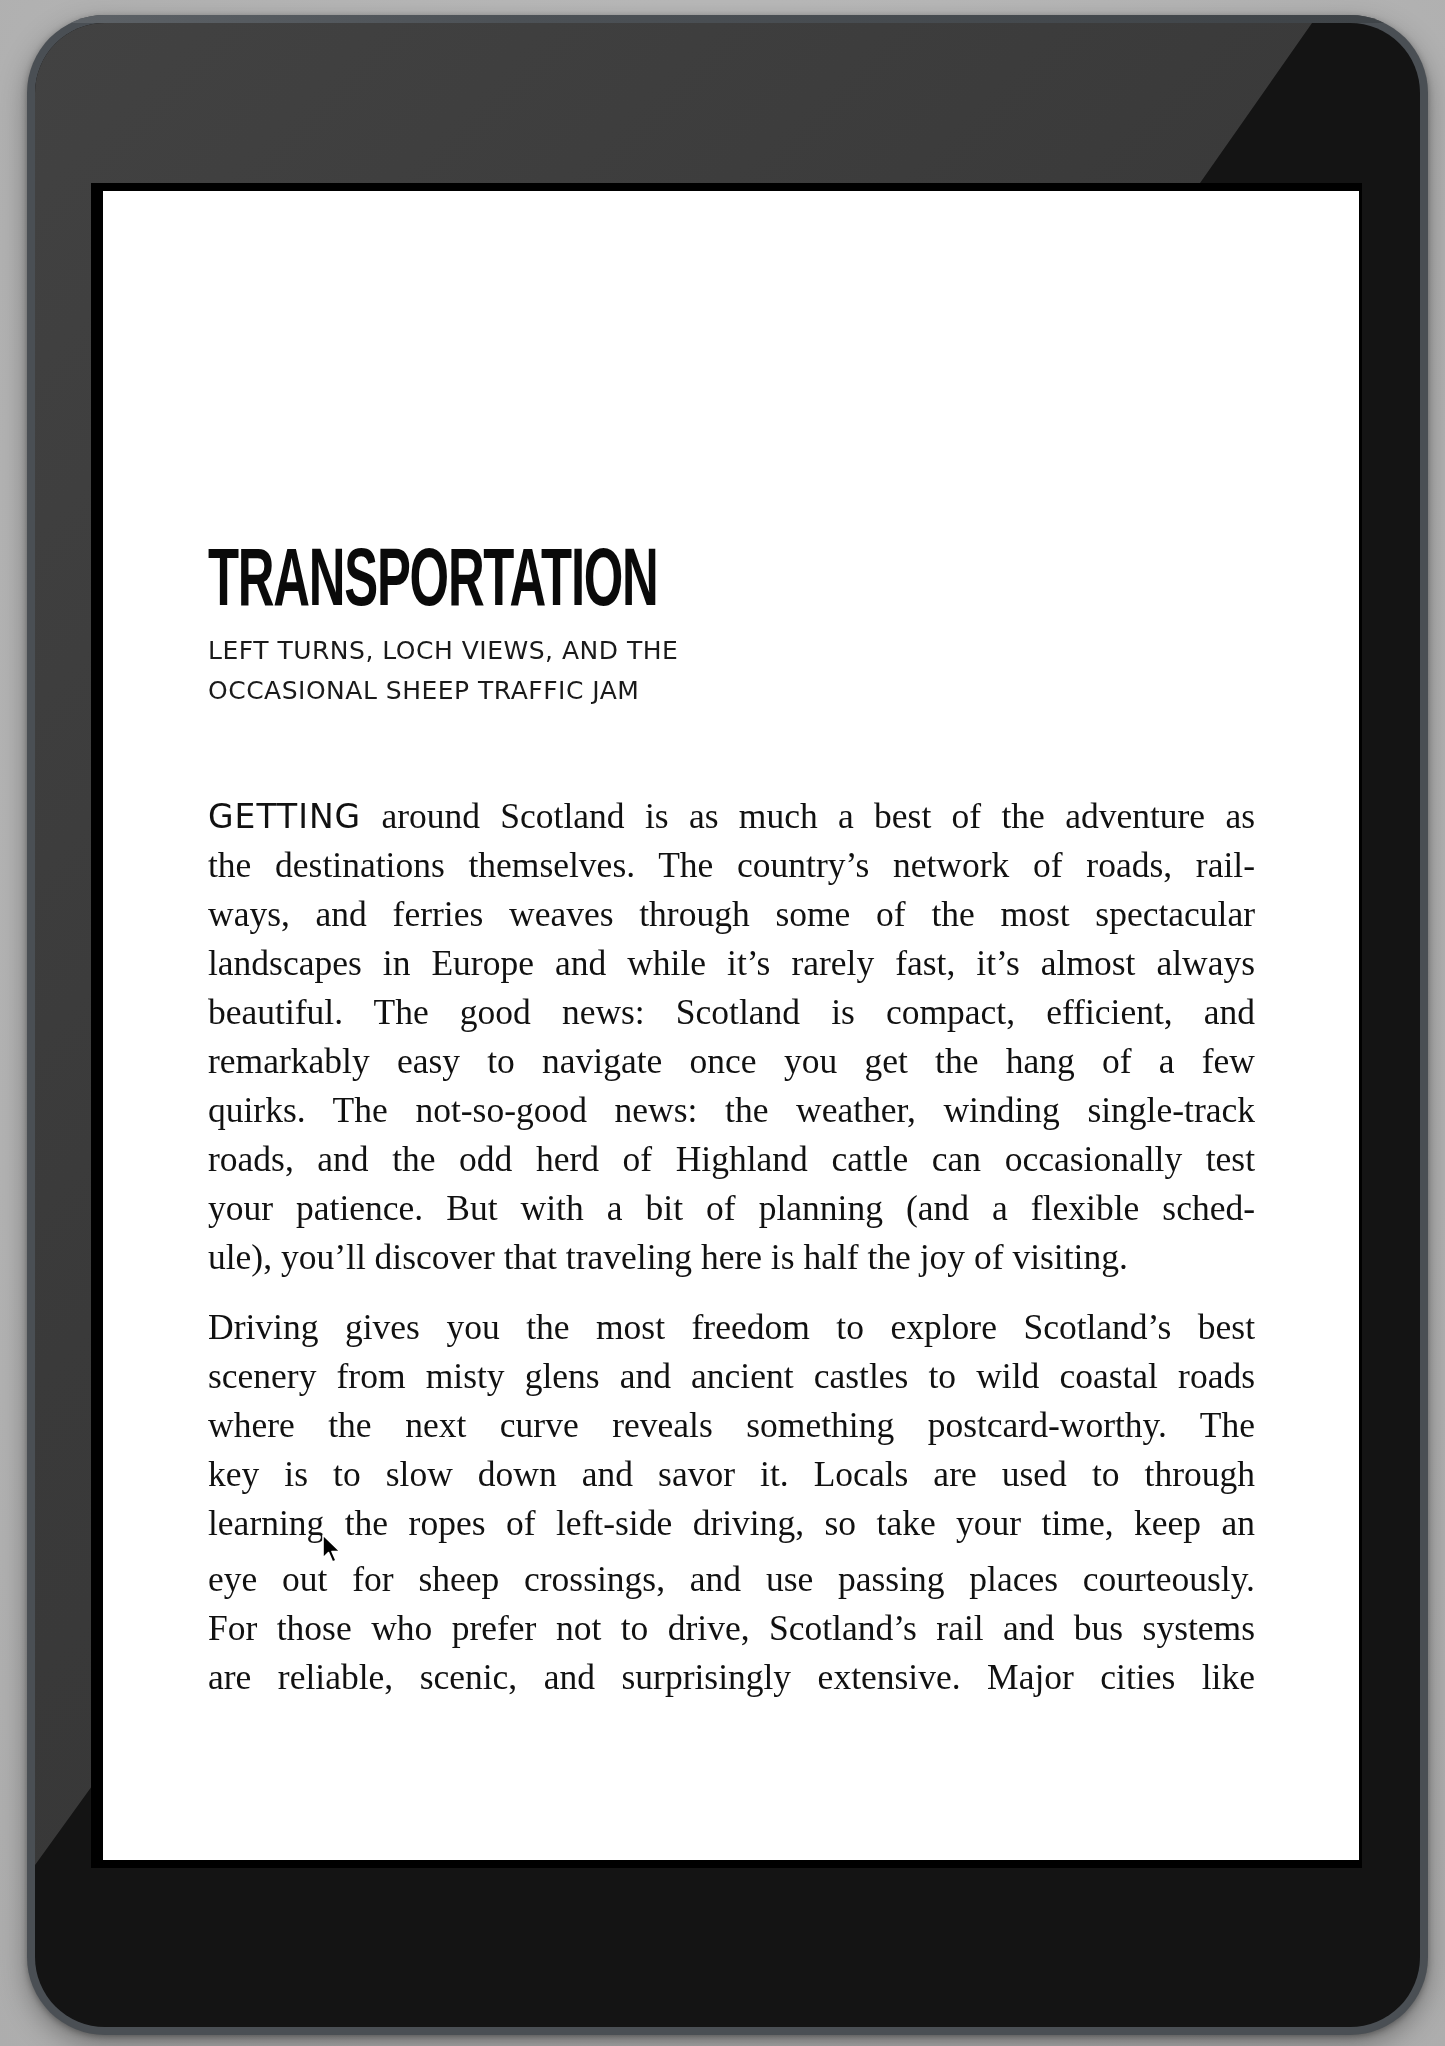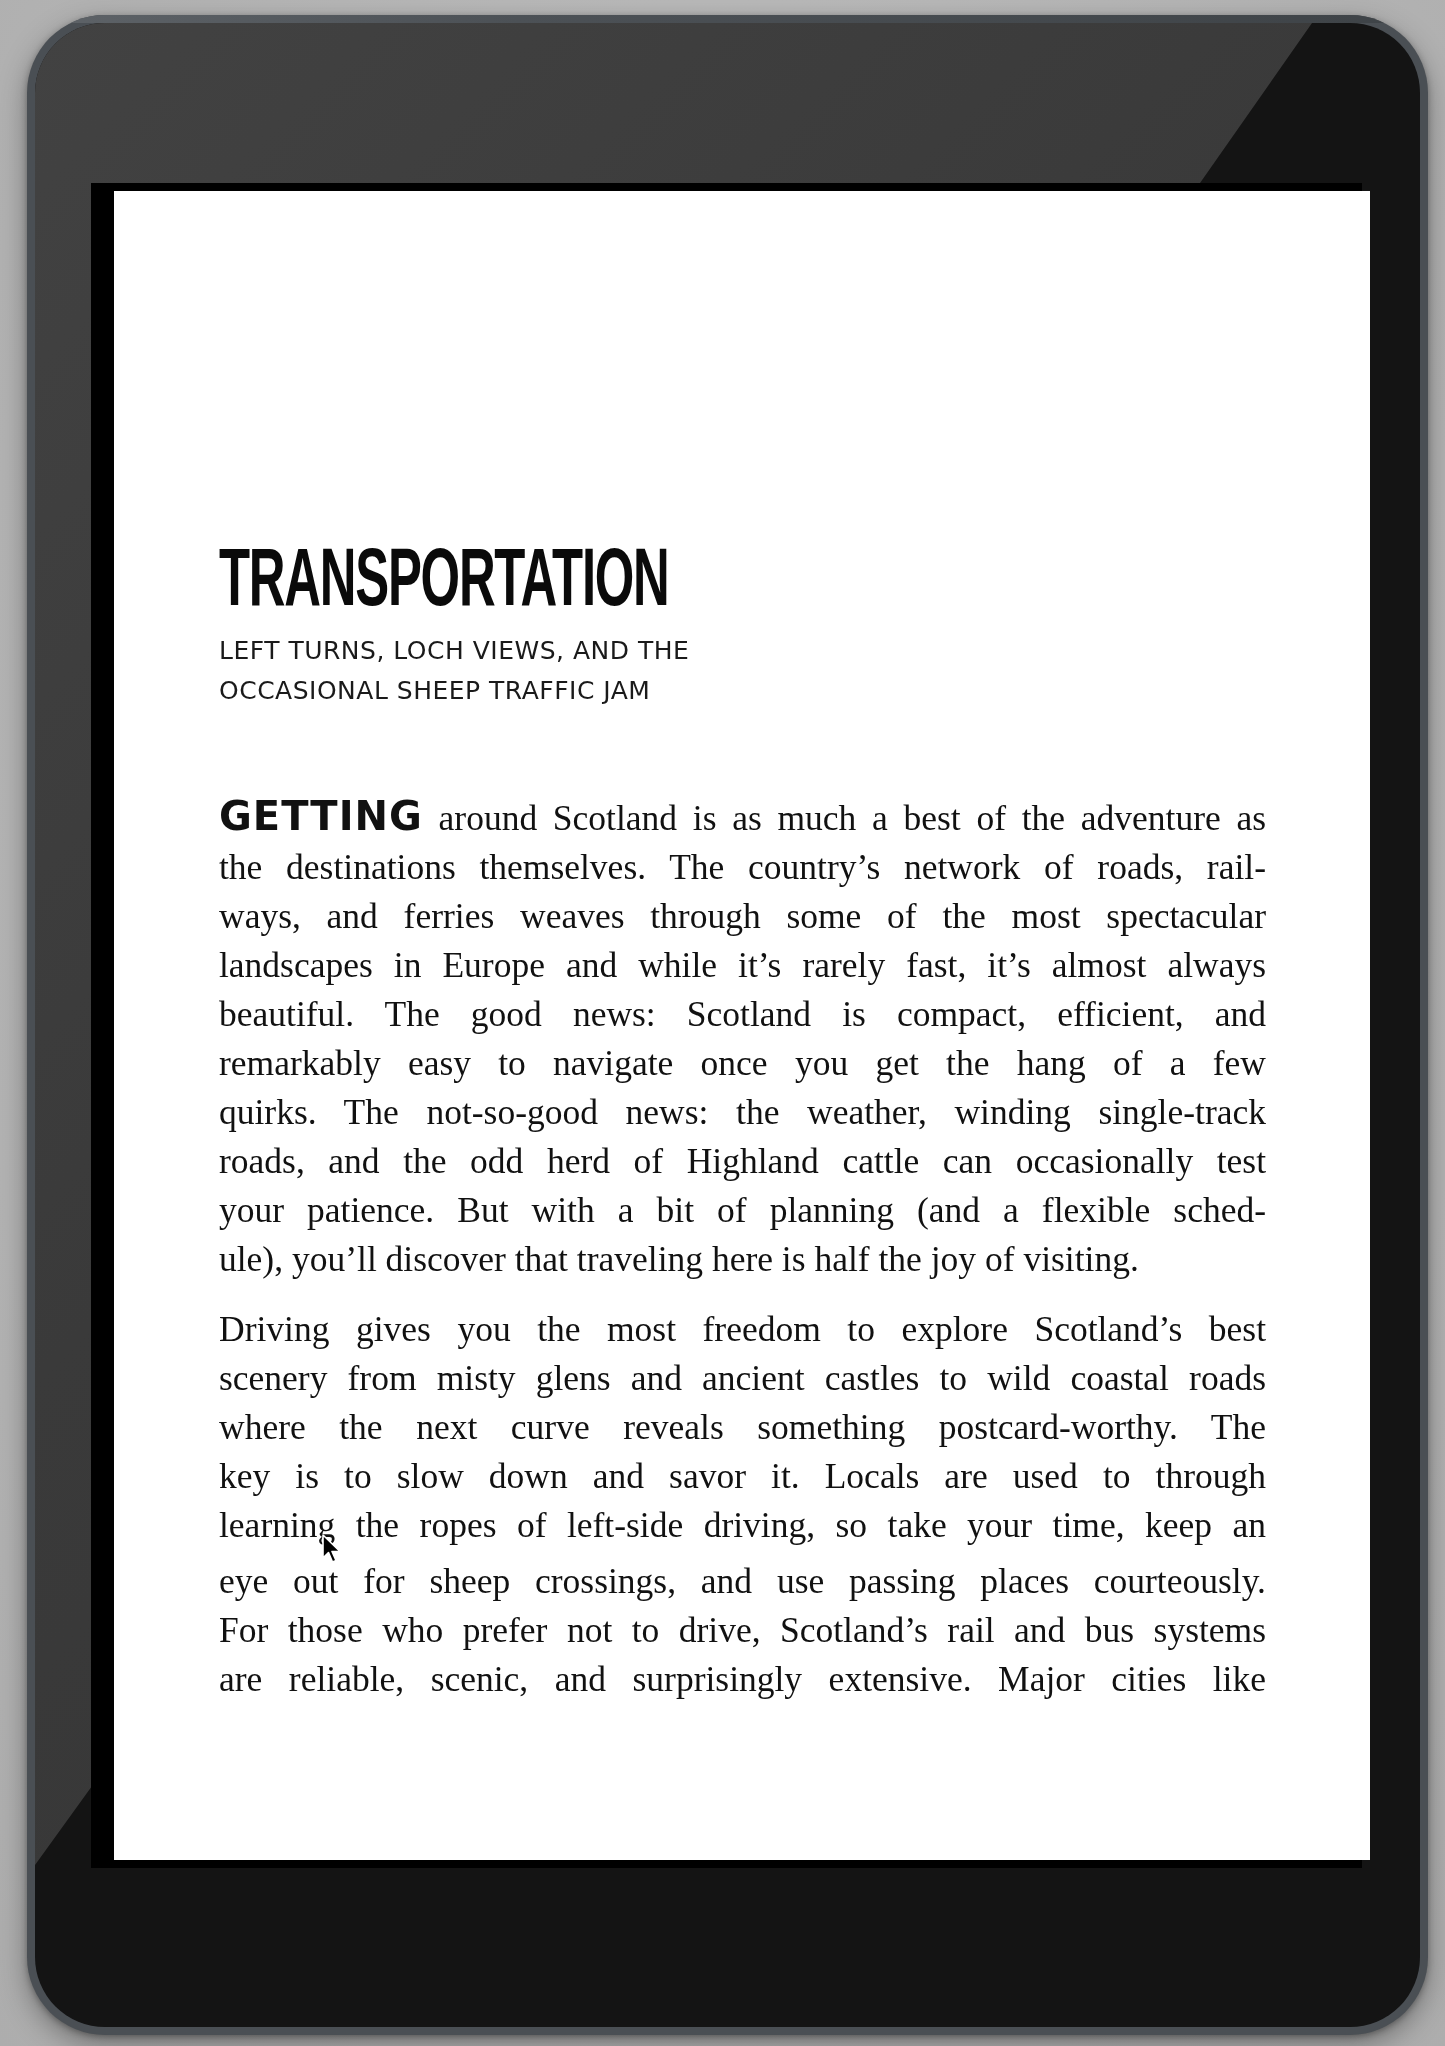--- a/index.html
+++ b/index.html
@@ -53,21 +53,21 @@
   .screen-border {
     position: absolute;
     left: 91px;
     top: 183px;
     width: 1271px;
     height: 1685px;
     background: #000;
   }
   .screen {
     position: absolute;
-    left: 114px;
+    left: 103px;
     top: 191px;
     width: 1256px;
     height: 1669px;
     background: #ffffff;
     overflow: hidden;
   }
   .page {
     position: absolute;
     left: 105px;   
     top: 0;
@@ -124,23 +124,23 @@
     text-align: justify;
     text-align-last: justify;
     white-space: nowrap;
     overflow: visible;
   }
   .body-text p .line.last {
     text-align-last: left;
   }
   .lead-in {
     font-family: "DejaVu Sans", sans-serif;
-    font-size: 40px;
+    font-size: 33px;
     letter-spacing: 1px;
-    font-weight: 700;
+    font-weight: 400;
   }
   .cursor {
     position: absolute;
     left: 321px;
     top: 1534px;
     width: 22px;
     height: 32px;
     pointer-events: none;
   }
 </style>

